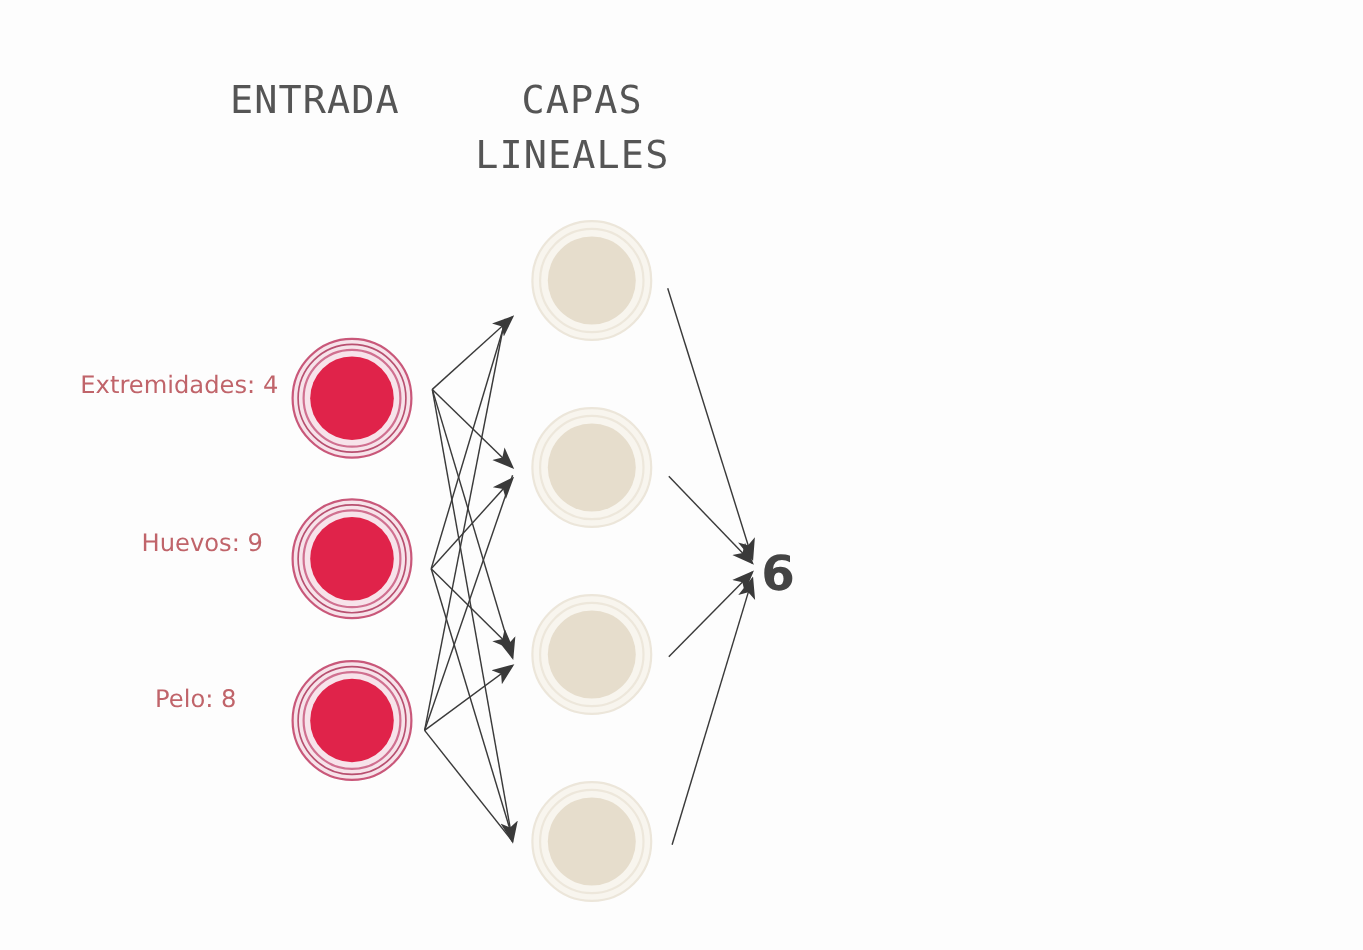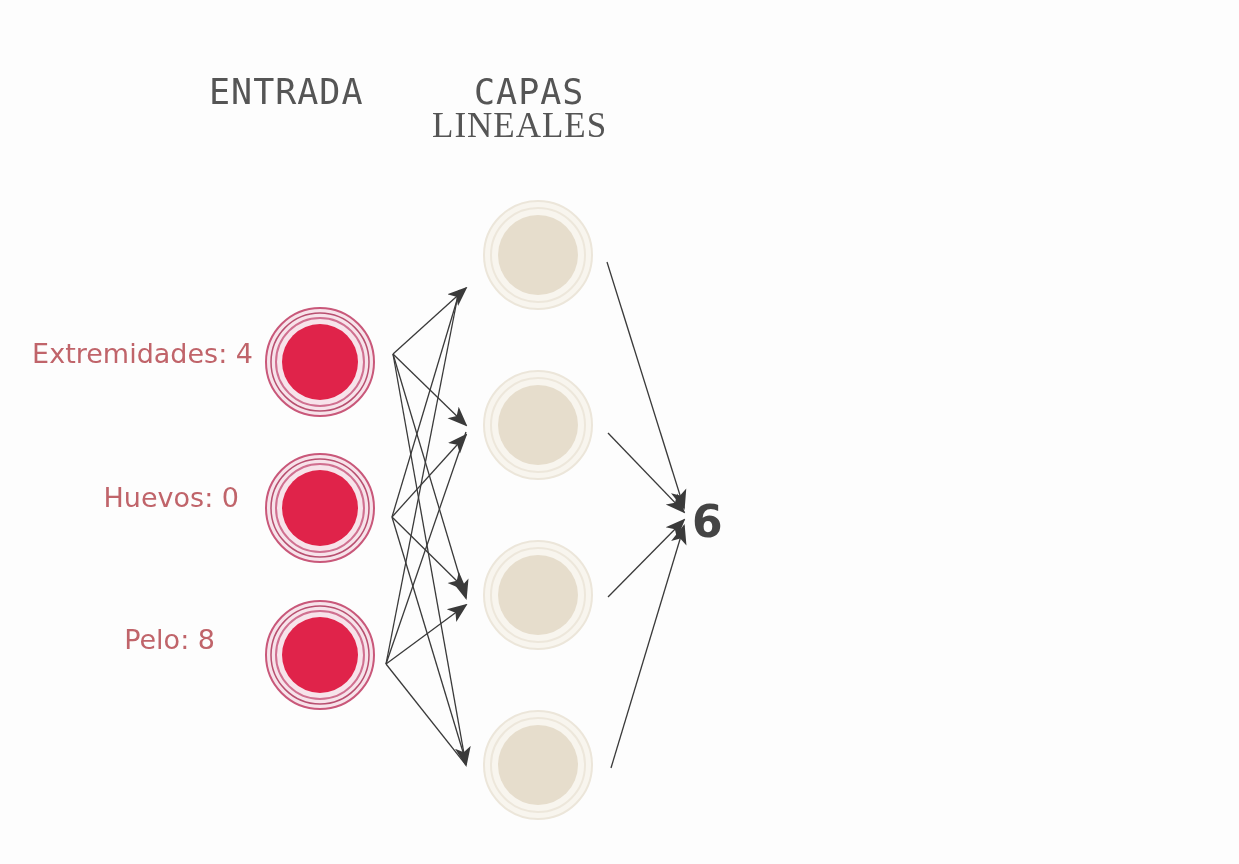--- a/index.html
+++ b/index.html
@@ -1,34 +1,34 @@
 <!DOCTYPE html>
 <html><head>
 <meta charset="utf-8">
 <style>
   html, body { margin:0; padding:0; }
   body { width:1239px; height:864px; background:#fdfdfd; position:relative; overflow:hidden;
          font-family:"DejaVu Sans", sans-serif; }
   .title { position:absolute; color:#555; font-family:"DejaVu Sans Mono", monospace;
            font-size:35px; letter-spacing:1px; line-height:40px; }
   .label { position:absolute; color:#c0646a; font-family:"DejaVu Sans", sans-serif;
-           font-size:27px; white-space:nowrap; text-align:right; }
+           font-size:22px; white-space:nowrap; text-align:right; }
   .output-value { position:absolute; color:#444; font-family:"DejaVu Sans", sans-serif;
                   font-weight:bold; font-size:44px; }
   svg.diagram { position:absolute; left:0; top:0; }
 </style>
 </head>
 <body>
 
 <div class="title" style="left:209px; top:72px;">ENTRADA</div>
 <div class="title" style="left:474px; top:72px;">CAPAS</div>
-<div class="title" style="left:432px; top:106px;font-family:Liberation Serif, serif;">LINEALES</div>
+<div class="title" style="left:432px; top:122px;">LINEALES</div>
 
 <div class="label" style="right:986px; top:338px;">Extremidades: 4</div>
-<div class="label" style="right:1000px; top:482px;">Huevos: 0</div>
+<div class="label" style="right:1000px; top:482px;">Huevos: 9</div>
 <div class="label" style="right:1024px; top:624px;">Pelo: 8</div>
 
 <svg class="diagram" width="1239" height="864" viewBox="0 0 1239 864">
   <defs>
     <marker id="arrowhead" markerWidth="12" markerHeight="12" refX="10" refY="6" orient="auto" markerUnits="userSpaceOnUse">
       <path d="M0,0 L12,6 L0,12 L3,6 Z" fill="#3a3a3a"></path>
     </marker>
     <marker id="arrowhead-big" markerWidth="20" markerHeight="20" refX="18" refY="10" orient="auto" markerUnits="userSpaceOnUse">
       <path d="M0,2 L20,10 L0,18 L5,10 Z" fill="#3a3a3a"></path>
     </marker>

